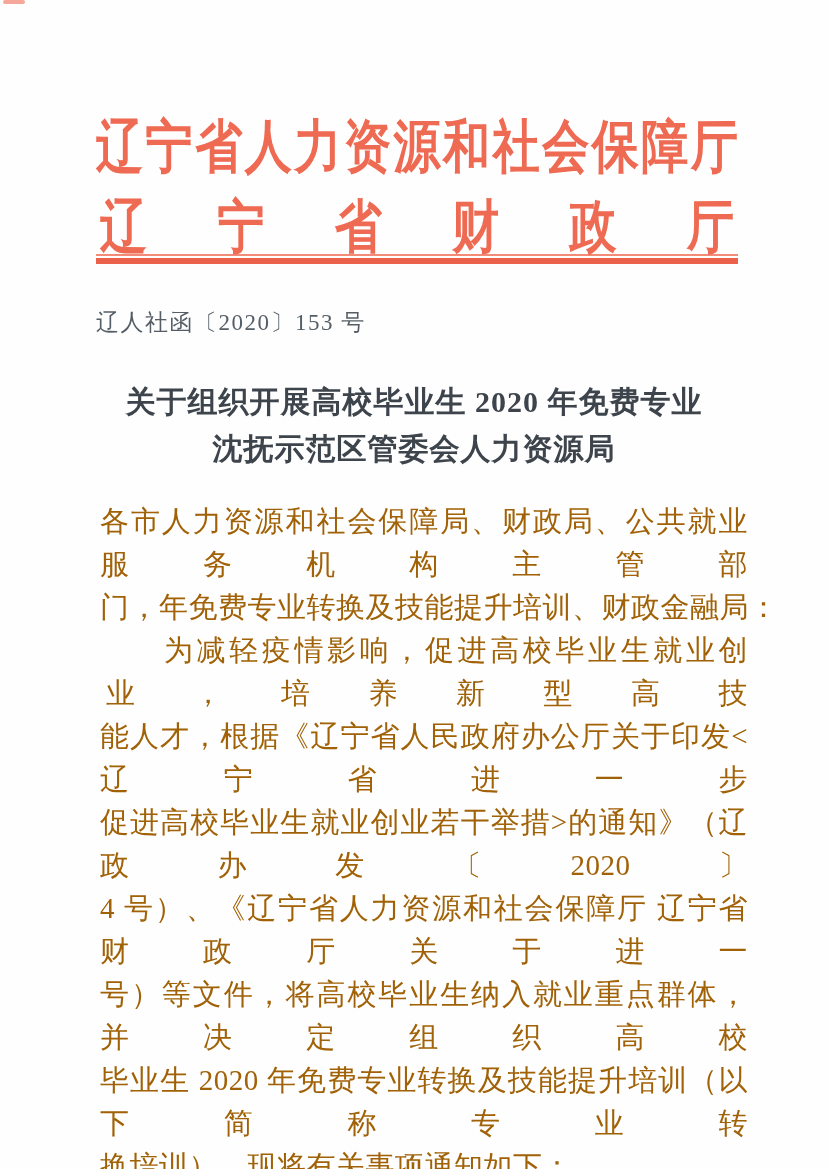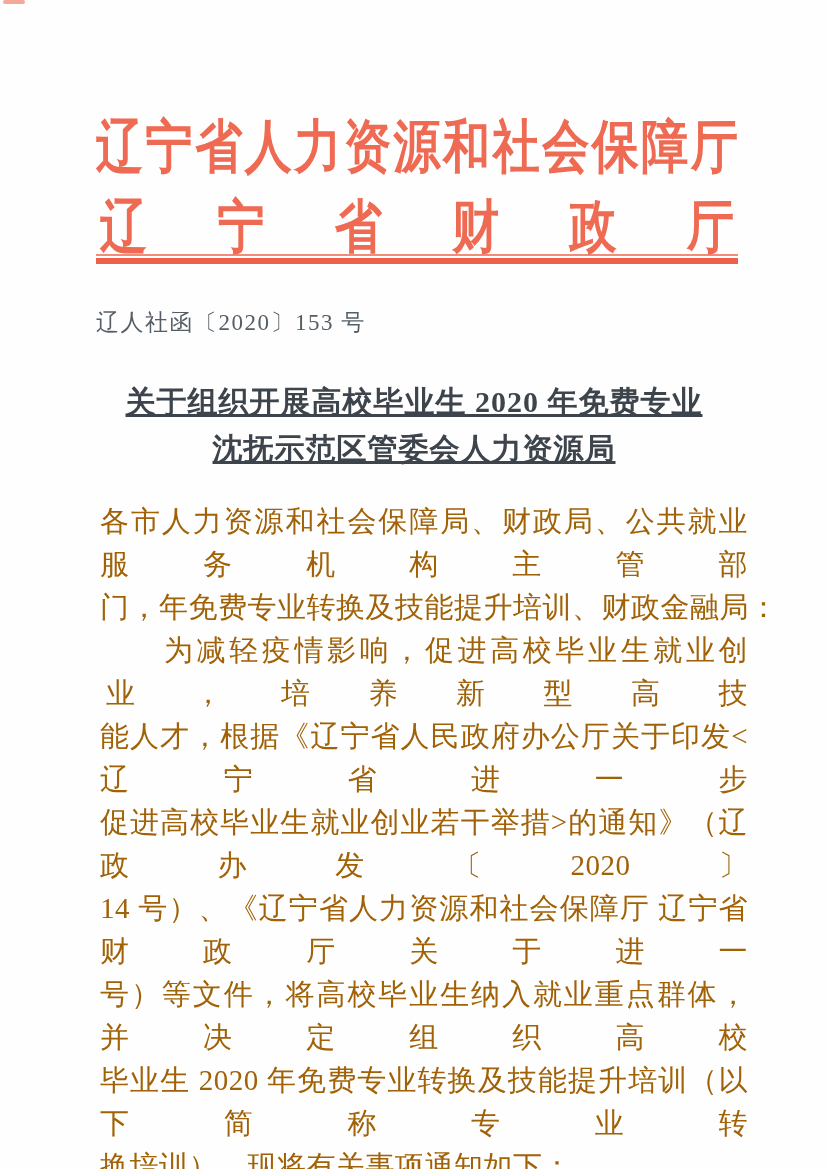--- a/index.html
+++ b/index.html
@@ -68,21 +68,21 @@
   
   .title {
     margin: 40px 80px 0 80px;
     text-align: center;
     font-size: 30px;
     line-height: 47px;
     font-weight: 700;
     letter-spacing: 1px;
     color: #3d444c;
   }
-  .title .title-line { display: block; text-decoration: underline; }
+  .title .title-line { display: block; }
   
   .body-text {
     margin: 28px 82px 0 100px;
     width: 648px;
   }
   .bline {
     font-size: 29px;
     line-height: 43px;
     color: #a16207;
     letter-spacing: 0.5px;
@@ -137,19 +137,19 @@
     <span class="title-line">关于组织开展高校毕业生 2020 年免费专业</span>
     <span class="title-line">沈抚示范区管委会人力资源局</span>
   </div>
 
   <div class="body-text">
       <div class="bline j">各市人力资源和社会保障局、财政局、公共就业服务机构主管部</div>
       <div class="bline">门，年免费专业转换及技能提升培训、财政金融局：</div>
       <div class="bline j ind">为减轻疫情影响，促进高校毕业生就业创业，培养新型高技</div>
       <div class="bline j">能人才，根据《辽宁省人民政府办公厅关于印发&lt;辽宁省进一步</div>
       <div class="bline j">促进高校毕业生就业创业若干举措&gt;的通知》（辽政办发〔2020〕</div>
-      <div class="bline j">14 号）、《辽宁省人力资源和社会保障厅 辽宁省财政厅关于进一</div>
+      <div class="bline j">4 号）、《辽宁省人力资源和社会保障厅 辽宁省财政厅关于进一</div>
       <div class="bline j">号）等文件，将高校毕业生纳入就业重点群体，并决定组织高校</div>
       <div class="bline j">毕业生 2020 年免费专业转换及技能提升培训（以下简称专业转</div>
       <div class="bline">换培训）。现将有关事项通知如下：</div>
     </div>
 
 </div>
 
 </body></html>

